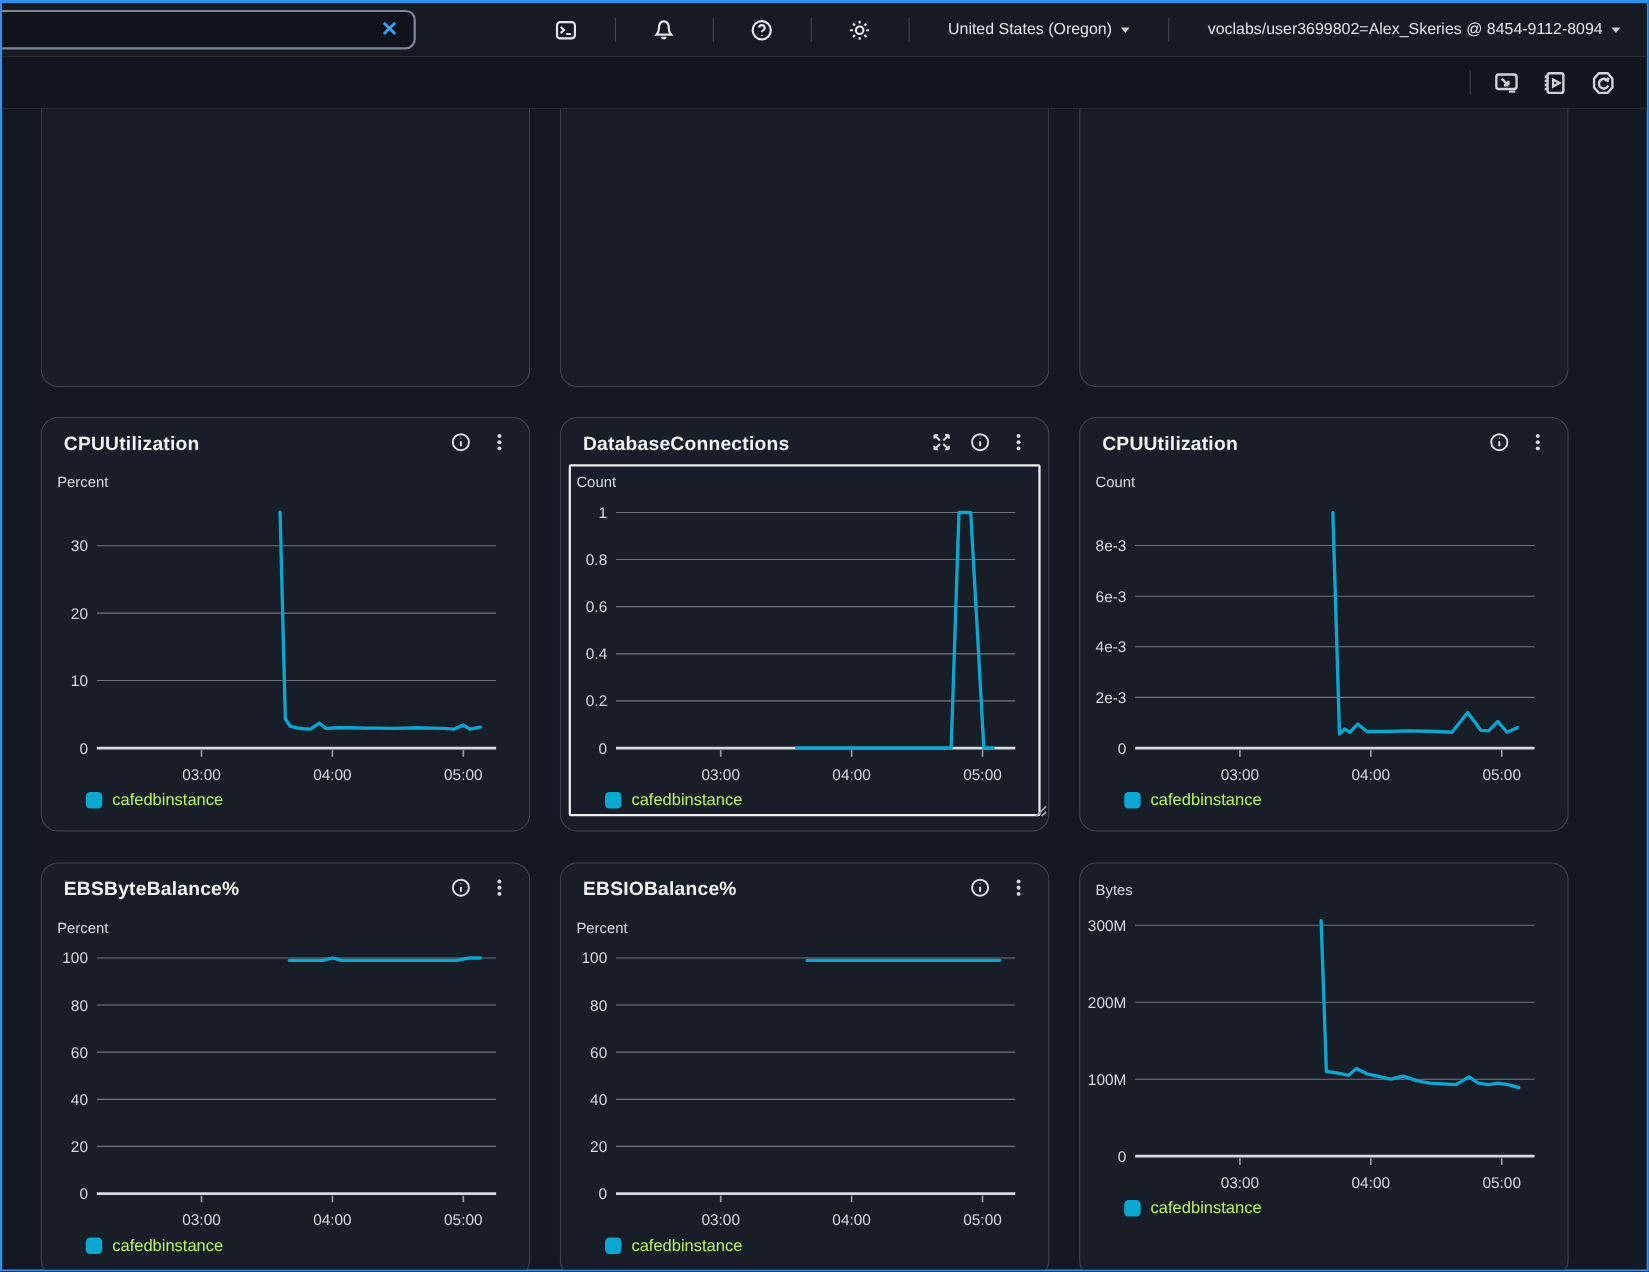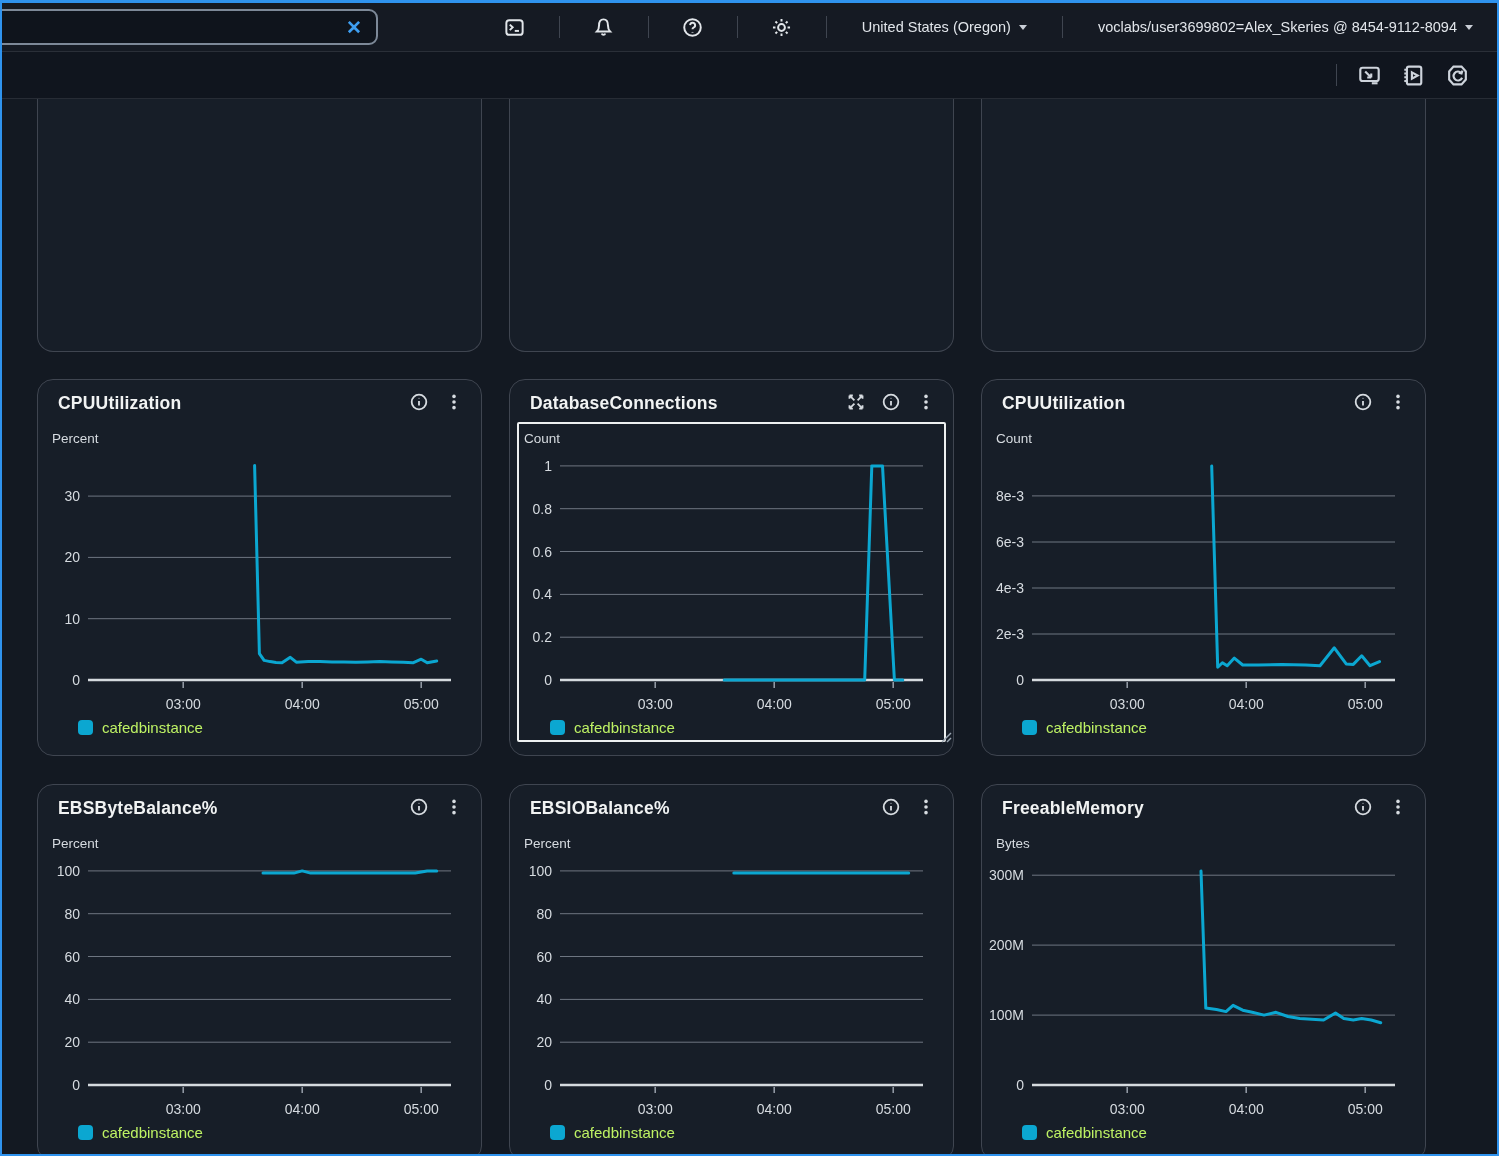--- a/index.html
+++ b/index.html
@@ -405,40 +405,20 @@
               <polyline points="223.8,51.1 398.7,51.1" class="series"></polyline>
             </svg>
       <div class="legend">
         <span class="swatch"></span>
         <span>cafedbinstance</span>
       </div>
 
     </div>
   </div>
         <div class="card chart-card">
-    <div class="card-header">
-      <h3 class="chart-title">FreeableMemory</h3>
-      <div class="header-icons">
-
-        <button class="icon-btn">
-          <svg width="18" height="18" viewBox="0 0 16 16">
-                  <circle cx="8" cy="8" r="6.5"></circle>
-                  <line x1="8" y1="7.2" x2="8" y2="11.2"></line>
-                  <circle cx="8" cy="4.7" r="0.5" fill="#d7dce1" stroke="none"></circle>
-                </svg>
-        </button>
-        <button class="icon-btn">
-          <svg width="18" height="18" viewBox="0 0 16 16">
-                  <circle cx="8" cy="3" r="1.6" fill="#d7dce1" stroke="none"></circle>
-                  <circle cx="8" cy="8" r="1.6" fill="#d7dce1" stroke="none"></circle>
-                  <circle cx="8" cy="13" r="1.6" fill="#d7dce1" stroke="none"></circle>
-                </svg>
-        </button>
-      </div>
-    </div>
     <div class="chart-body">
       <svg class="plot" viewBox="0 0 445 300">
               <text x="14" y="26" class="unit">Bytes</text>
               <text x="42" y="268.0" class="ylab" text-anchor="end">0</text>
               <line x1="50" x2="413" y1="193.1" y2="193.1" class="grid"></line>
               <text x="42" y="198.1" class="ylab" text-anchor="end">100M</text>
               <line x1="50" x2="413" y1="123.1" y2="123.1" class="grid"></line>
               <text x="42" y="128.1" class="ylab" text-anchor="end">200M</text>
               <line x1="50" x2="413" y1="53.2" y2="53.2" class="grid"></line>
               <text x="42" y="58.2" class="ylab" text-anchor="end">300M</text>

